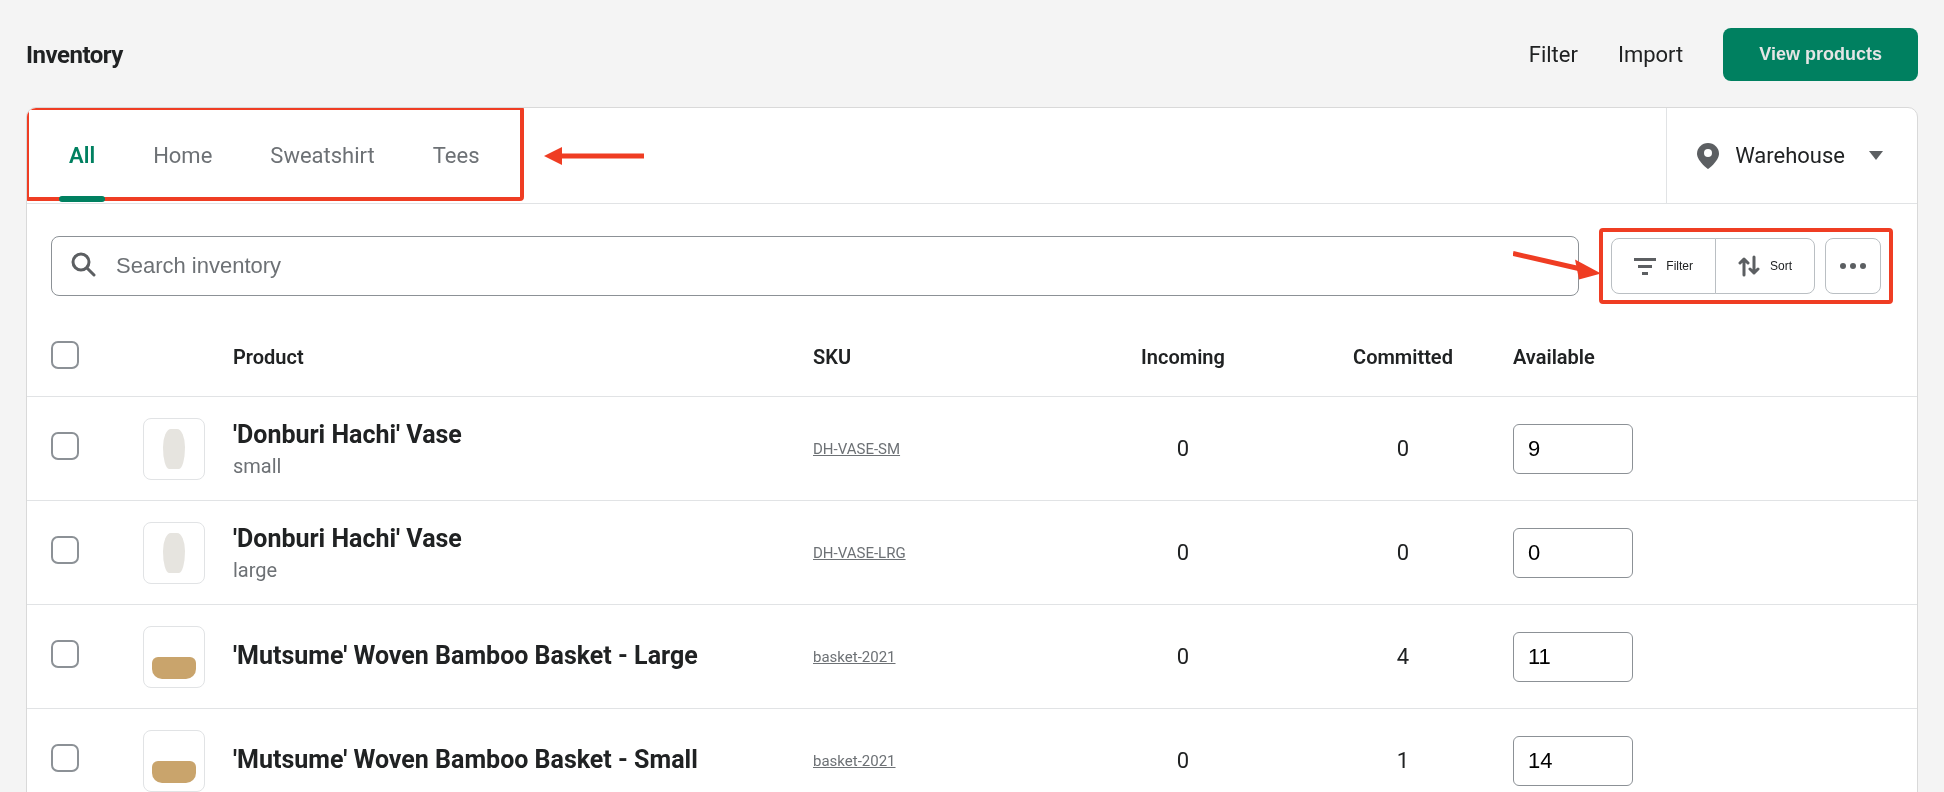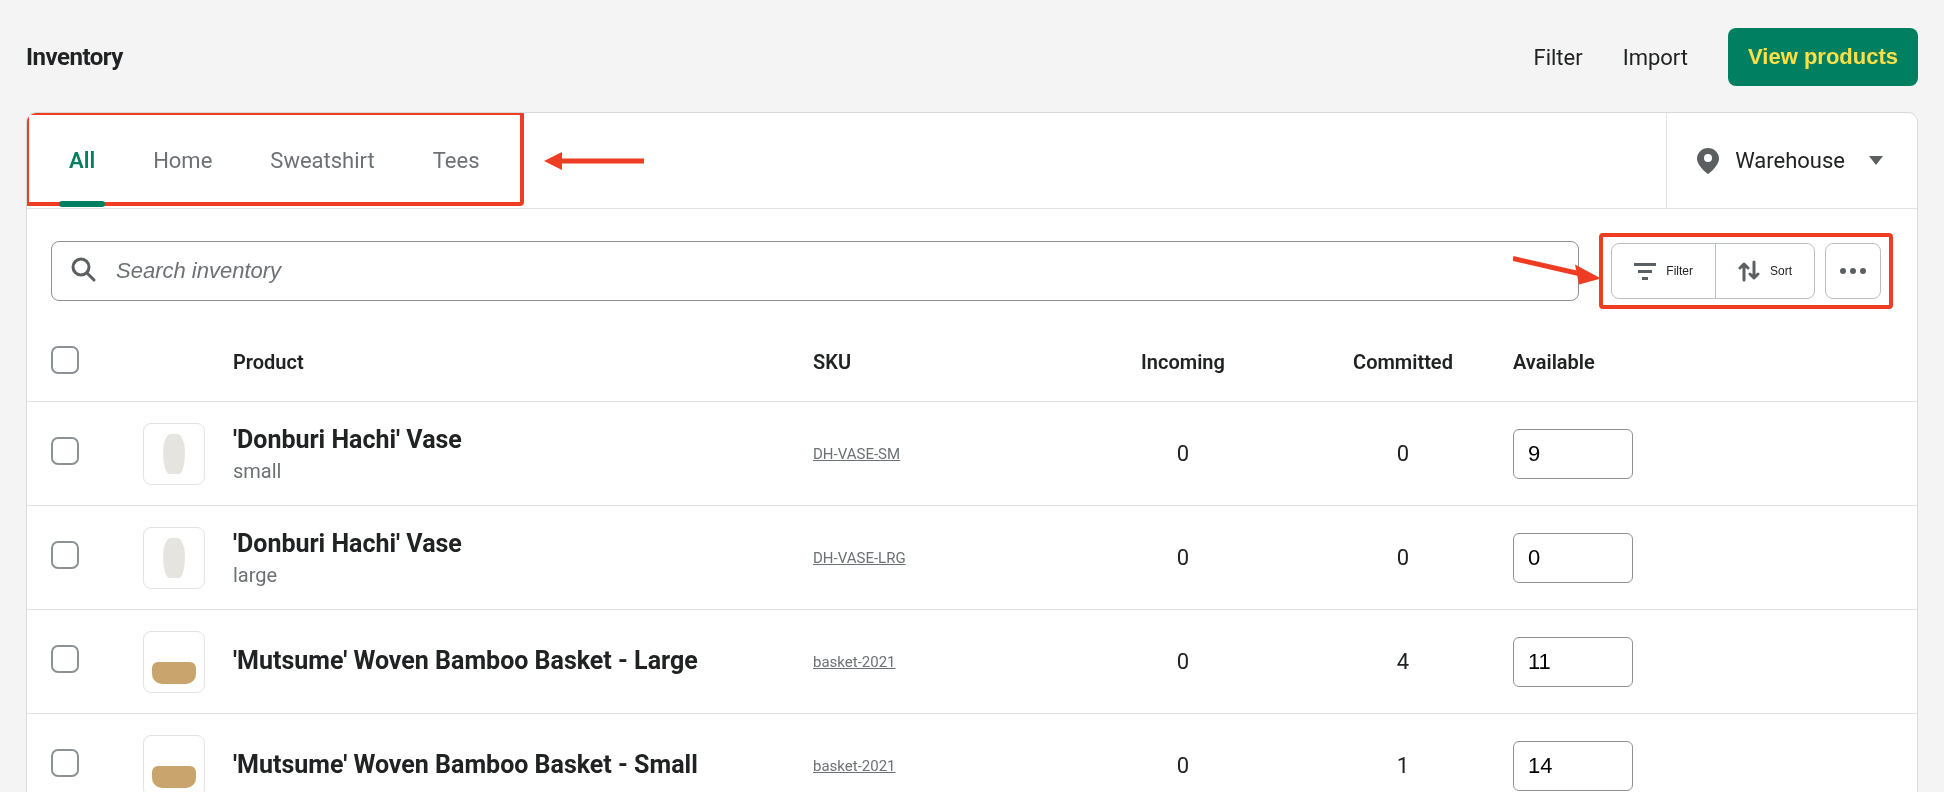--- a/index.html
+++ b/index.html
@@ -17,24 +17,24 @@
     display:flex;
     align-items:center;
     justify-content:space-between;
     margin-bottom:26px;
   }
   .page-title { font-size:24px; font-weight:700; letter-spacing:-0.5px; }
   .header-actions { display:flex; align-items:center; gap:40px; }
   .link-btn { font-size:22px; color:#202223; cursor:pointer; }
   .primary-btn {
     background:#008060;
-    color:#fde047;
-    font-size:22px;
+    color:#e5e5e5;
+    font-size:18px;
     font-weight:600;
-    padding:16px 20px;
+    padding:16px 36px;
     border-radius:8px;
     border:none;
     cursor:pointer;
   }
 
   .card {
     background:#fff;
     border:1px solid #d9d9d9;
     border-radius:10px;
     overflow:hidden;
@@ -111,21 +111,20 @@
     height:60px;
     padding:0 18px;
     background:#fff;
     font-size:22px;
     color:#6d7175;
   }
   .search-wrap .s-icon { margin-right:18px; color:#5c5f62; }
   .search-input {
     border:none; outline:none; flex:1; font-size:22px; color:#202223;
     background:transparent;
-    font-style:italic;
   }
   .search-input::placeholder { color:#6d7175; }
 
   .btn-group {
     display:flex;
     align-items:stretch;
     border:4px solid #ef3d23;
     border-radius:4px;
     padding:6px 8px;
     gap:10px;

